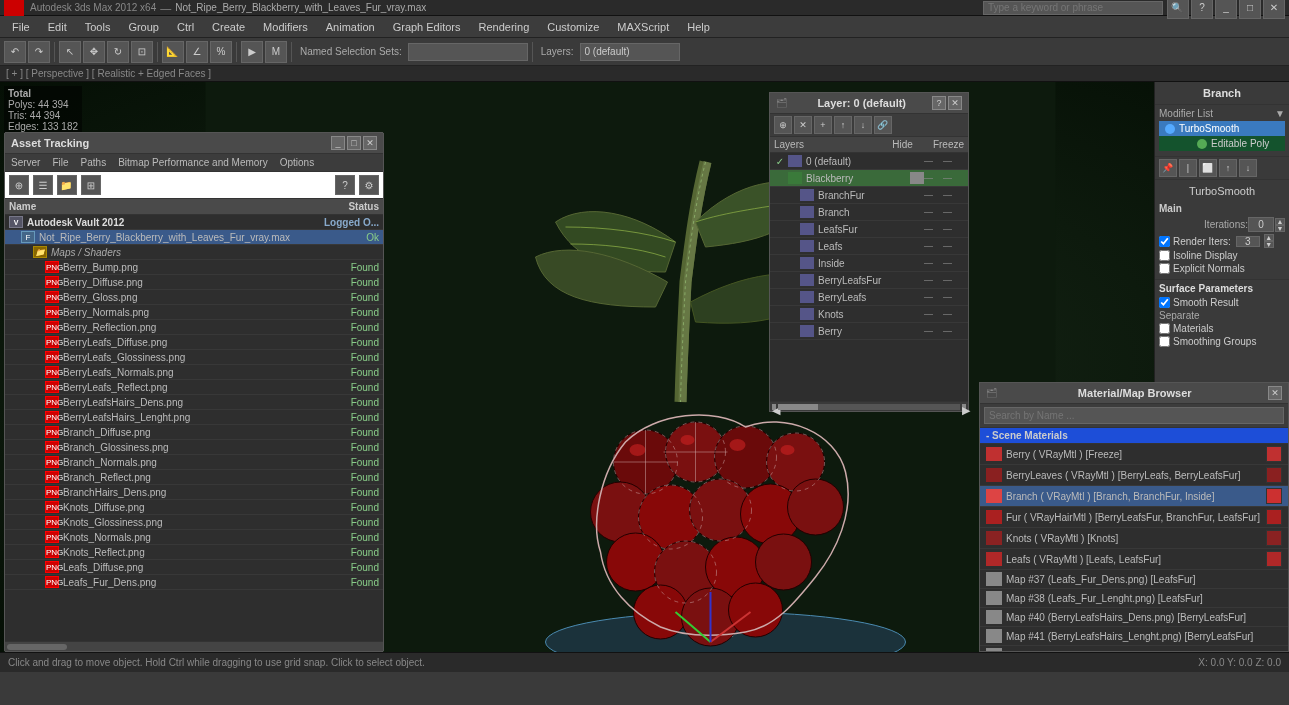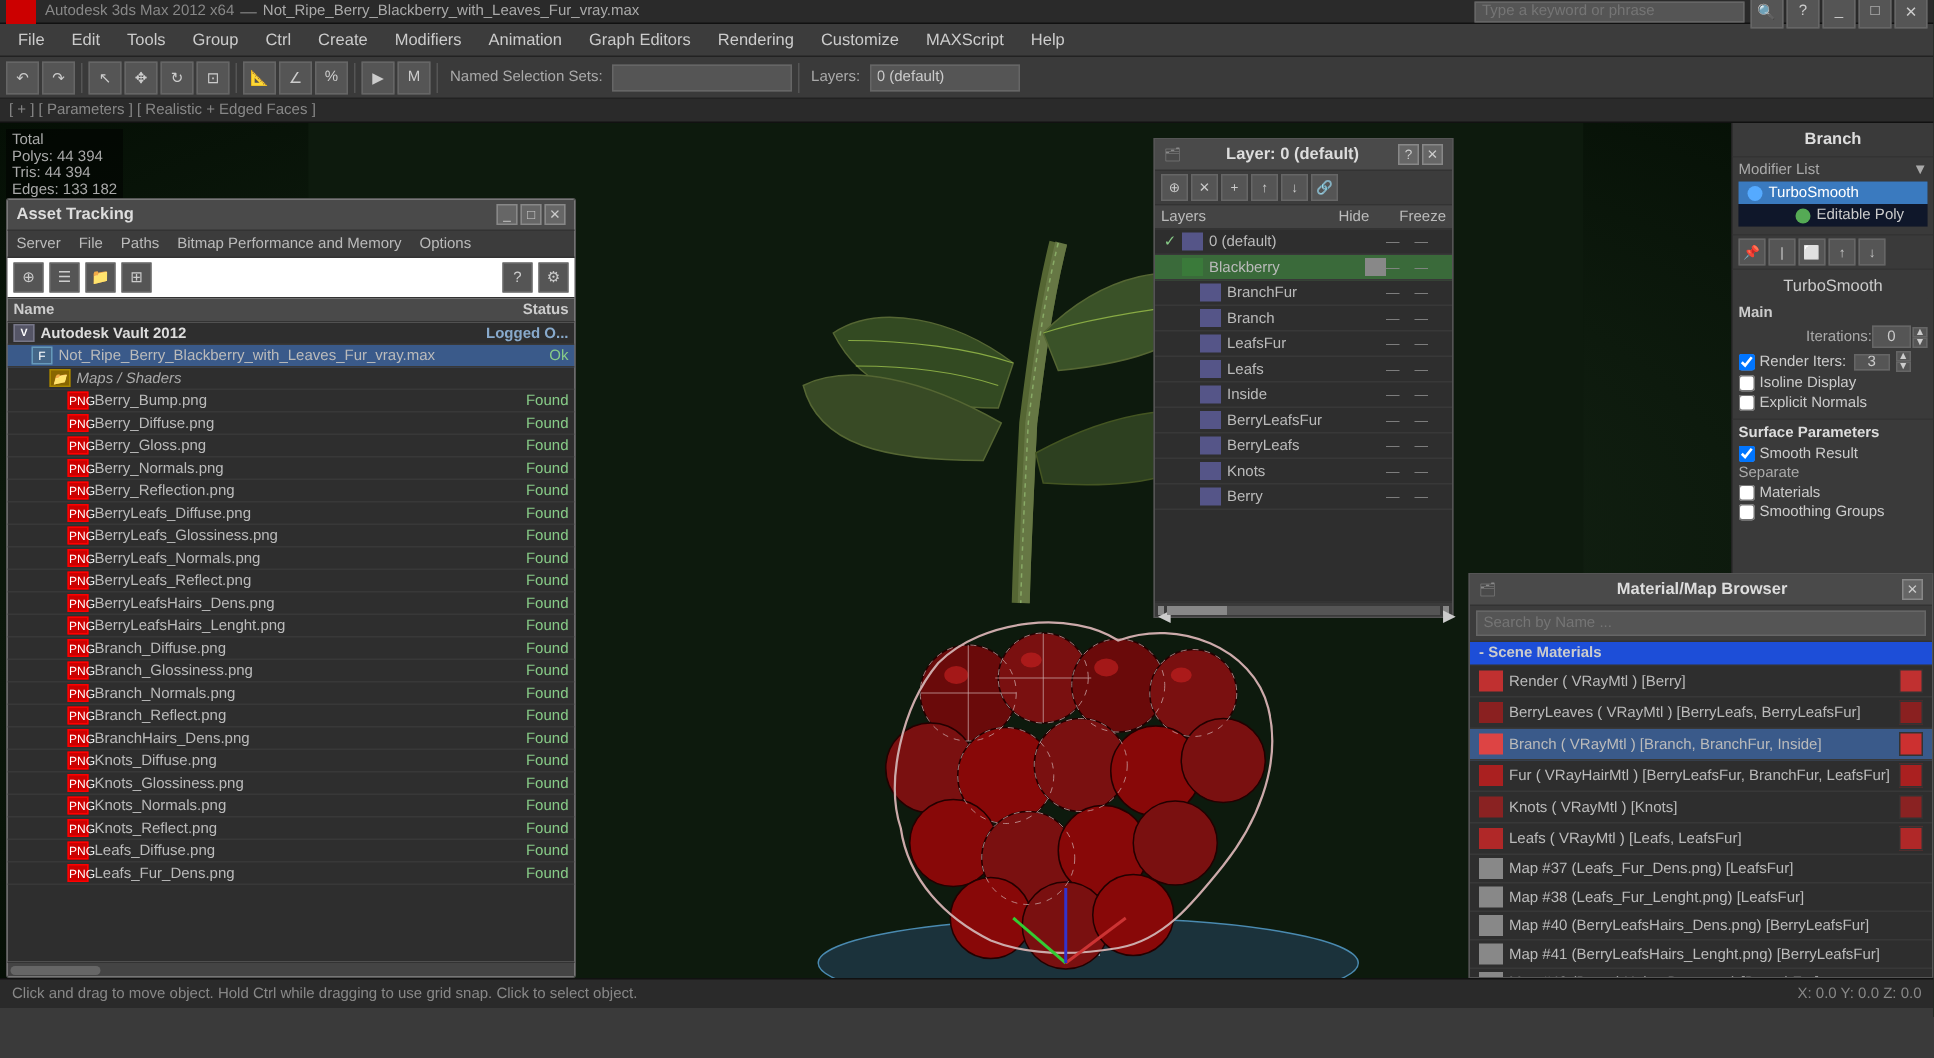--- a/index.html
+++ b/index.html
@@ -418,21 +418,21 @@
     }
     .mod-item {
       padding: 2px 6px;
       font-size: 10px;
       cursor: pointer;
       display: flex;
       align-items: center;
       gap: 4px;
     }
     .mod-item.turbo { background: #3a7abf; color: white; }
-    .mod-item.poly { background: #0f172a; color: #ccc; padding-left: 38px; }
+    .mod-item.poly { background: #14532d; color: #ccc; padding-left: 38px; }
     .mod-dot { width: 10px; height: 10px; border-radius: 50%; background: #5af; flex-shrink:0; }
     .mod-dot.poly { background: #5a5; }
 
     .turbo-params {
       padding: 3px 4px;
     }
     .turbo-subtitle {
       text-align: center;
       font-size: 11px;
       color: #ccc;
@@ -553,28 +553,28 @@
   <div class="tb-icon">▶</div>
   <div class="tb-icon">M</div>
   <div class="tb-sep"></div>
   <span style="font-size:10px;color:#aaa;padding:0 4px;">Named Selection Sets:</span>
   <input type="text" class="tb-input" style="width: 120px;">
   <div class="tb-sep"></div>
   <span style="font-size:10px;color:#aaa;padding:0 4px;">Layers:</span>
   <input type="text" class="tb-input" style="width: 100px;" value="0 (default)">
 </div>
 
-<div style="background:#2a2a2a;padding:2px 6px;font-size:10px;color:#888;border-bottom:1px solid #111;">[ + ] [ Parameters ] [ Realistic + Edged Faces ]</div>
+<div style="background:#2a2a2a;padding:2px 6px;font-size:10px;color:#888;border-bottom:1px solid #111;">[ + ] [ Perspective ] [ Realistic + Edged Faces ]</div>
 
 <div style="display:flex;height:570px;position:relative;">
 
   <div class="viewport">
 
     <div style="position:absolute;top:4px;left:4px;z-index:3;background:rgba(0,0,0,0.5);padding:2px 4px;">
-      <div style="font-size:10px;color:#aaa;font-weight:normal;">Total</div>
+      <div style="font-size:10px;color:#aaa;font-weight:bold;">Total</div>
       <div style="font-size:10px;color:#aaa;">Polys: 44 394</div>
       <div style="font-size:10px;color:#aaa;">Tris: 44 394</div>
       <div style="font-size:10px;color:#aaa;">Edges: 133 182</div>
       <div style="font-size:10px;color:#aaa;">Verts: 23 685</div>
     </div>
 
     <div class="scene-bg">
       <svg width="100%" height="100%" viewBox="0 0 850 570" preserveAspectRatio="xMidYMid meet">
 
         <rect width="850" height="570" fill="#0d1a0d"></rect>
@@ -1068,21 +1068,21 @@
       <span class="material-title">Material/Map Browser</span>
       <div class="win-btn">✕</div>
     </div>
     <div class="material-search">
       <input type="text" style="width: 100%; background: rgb(85, 85, 85); border: 1px solid rgb(102, 102, 102); color: rgb(204, 204, 204); font-size: 10px; padding: 2px 4px;" placeholder="Search by Name ...">
     </div>
     <div class="material-section-header">- Scene Materials</div>
     <div class="material-list">
       <div class="material-item">
         <div class="mat-swatch" style="background:#c03030;"></div>
-        <span>Render ( VRayMtl ) [Berry]</span>
+        <span>Berry ( VRayMtl ) [Freeze]</span>
         <div style="width:16px;height:16px;background:#c03030;margin-left:auto;border:1px solid #333;"></div>
       </div>
       <div class="material-item">
         <div class="mat-swatch" style="background:#8a2020;"></div>
         <span>BerryLeaves ( VRayMtl ) [BerryLeafs, BerryLeafsFur]</span>
         <div style="width:16px;height:16px;background:#8a2020;margin-left:auto;border:1px solid #333;"></div>
       </div>
       <div class="material-item selected">
         <div class="mat-swatch highlight"></div>
         <span>Branch ( VRayMtl ) [Branch, BranchFur, Inside]</span>

